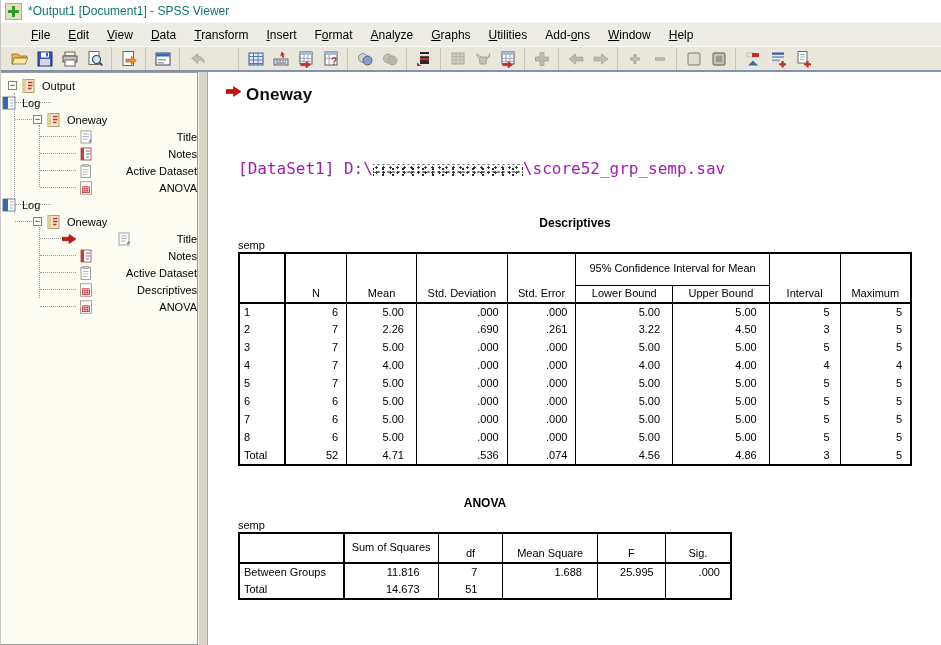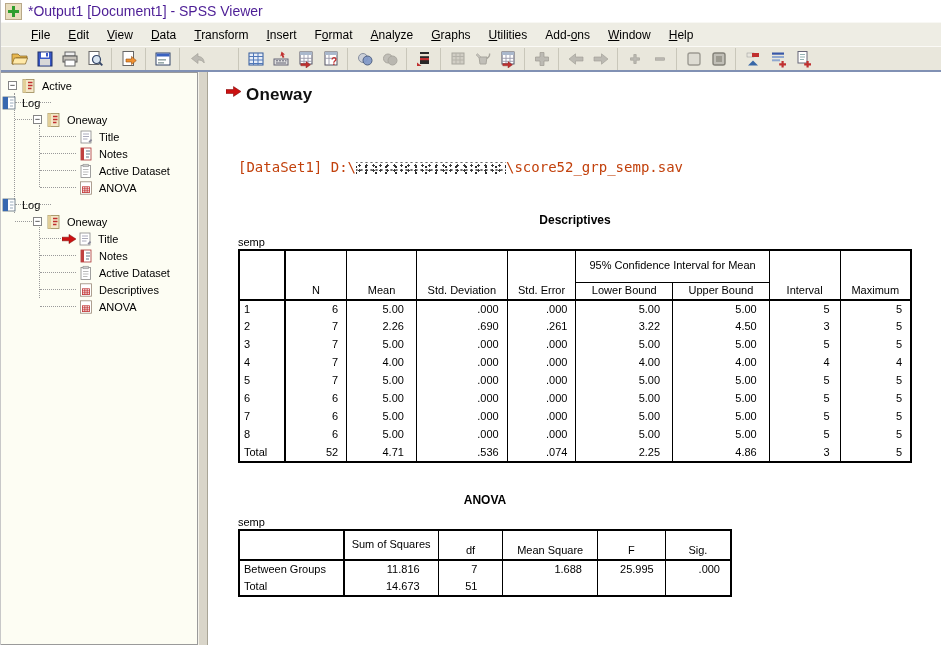--- a/index.html
+++ b/index.html
@@ -5,21 +5,21 @@
   * { margin:0; padding:0; box-sizing:border-box; }
   html,body { background:#fff; }
   body { font-family:"Liberation Sans", sans-serif; }
   .window { position:relative; width:941px; height:645px; background:#fff; overflow:hidden; border-left:1px solid #c8c8c8; }
 
   
   .titlebar { height:22px; display:flex; align-items:center; background:#ffffff; padding-left:4px; }
   .app-icon { width:17px; height:17px; margin-right:6px; position:relative; background:#e8ddbE; border:1px solid #b8a888; }
   .app-icon:before { content:""; position:absolute; left:6px; top:2px; width:3px; height:11px; background:#2e9e2e; }
   .app-icon:after  { content:""; position:absolute; left:2px; top:6px; width:11px; height:3px; background:#2e9e2e; }
-  .title-text { font-size:14px; color:#4c1d95; }
+  .title-text { font-size:12px; color:#0f766e; }
 
   
   .menubar { height:24px; background:#eeede4; display:flex; align-items:center; padding-left:21px; border-top:1px solid #f8f8f4; }
   .menu-item { font-size:12px; color:#000; padding:3px 9px; cursor:default; }
   .menu-item u { text-decoration:underline; }
 
   
   .toolbar { height:26px; background:#e9e7dc; display:flex; align-items:center; padding-left:2px; border-top:1px solid #fbfaf6; border-bottom:2px solid #8191b4; }
   .tb-group { display:flex; align-items:center; padding:0 4px; }
   .tb-group + .tb-group { border-left:1px solid #c9c7ba; }
@@ -34,40 +34,40 @@
   .tree-pane { position:relative; width:197px; height:100%; background:#fdfdf3; border:1px solid #9a9a9a; border-left:none; overflow:hidden; padding-top:4px; }
   .tree-row { position:relative; height:17px; display:flex; align-items:center; font-size:11px; color:#000; white-space:nowrap; cursor:default; }
   .tree-row .lbl { margin-left:5px; }
   .expander { width:9px; height:9px; border:1px solid #848484; background:#fff; display:inline-flex; align-items:center; justify-content:center; font-size:9px; line-height:7px; color:#000; margin-right:4px; flex:none; }
   .t-ico { width:16px; height:16px; flex:none; }
   .t-ico svg { width:16px; height:16px; }
   .cur-arrow { width:14px; height:10px; flex:none; margin-right:1px; }
   .d0 { padding-left:7px; }
   .d1.exp { padding-left:32px; }
   .d1.noexp { }
-  .d2 { padding-left:77px; }
+  .d2 { padding-left:77px;justify-content:space-between; }
   .d2.cur { padding-left:61px; }
   .tree-row:before { content:""; position:absolute; top:8px; height:1px; border-top:1px dotted #9a9a9a; }
   .d0:before { display:none; }
   .d1.exp:before { left:14px; width:17px; }
   .d1.noexp:before { left:14px; width:36px; }
   .d2:before { left:39px; width:36px; }
   .d2.cur:before { left:39px; width:21px; }
   .vline { position:absolute; width:1px; border-left:1px dotted #9a9a9a; }
 
   
   .splitter { width:10px; height:100%; background:#d9d5c9; border-left:1px solid #f4f2ea; border-right:1px solid #a8a496; }
 
   
   .content-pane { flex:1; height:100%; background:#fff; overflow:hidden; padding-left:30px; position:relative; }
   .heading-row { margin-top:13px; display:flex; align-items:flex-start; }
   .heading-arrow { width:15px; height:11px; margin:1px 5px 0 -12px; }
   .page-heading { font-size:17px; font-weight:bold; color:#111; letter-spacing:.2px; }
 
-  .dataset-line { margin-top:54px; font-family:"DejaVu Sans Mono", monospace; font-size:14px; color:#c2410c; white-space:nowrap; }
+  .dataset-line { margin-top:54px; font-family:"DejaVu Sans Mono", monospace; font-size:16px; color:#a21caf; white-space:nowrap; }
   .scribble { display:inline-block; width:150px; height:12px; vertical-align:-2px;
     background-image:
       radial-gradient(circle, #3a3a3a 1px, transparent 1.4px),
       radial-gradient(circle, #6a6a6a 1px, transparent 1.3px),
       radial-gradient(circle, #2a2a2a .8px, transparent 1.1px);
     background-size:7px 5px, 5px 8px, 10px 6px; background-position:0 1px, 3px 4px, 5px 2px; }
 
   .out-section { margin-top:38px; }
   .sec-title { text-align:center; font-size:12px; font-weight:bold; color:#000; }
   .tbl-caption { margin-top:9px; margin-bottom:1px; font-size:11px; color:#000; }
@@ -332,21 +332,21 @@
       <div class="vline" style="left:38px; top:52px; height:62px;"></div>
       <div class="vline" style="left:38px; top:146px; height:79px;"></div>
       <div id="tree-items">
           <div class="tree-row d0">
             <span class="expander">−</span>
             <span class="t-ico"><svg viewBox="0 0 16 16">
                 <rect x="2" y="1.5" width="11" height="13" fill="#f4e8c8" stroke="#998855" stroke-width=".8"></rect>
                 <rect x="2" y="1.5" width="3" height="13" fill="#e2cf98"></rect>
                 <path d="M7 4.5h4.5M7 7.5h4.5M7 10.5h3.5" stroke="#c03030" stroke-width="1.3"></path>
               </svg></span>
-            <span class="lbl">Active</span>
+            <span class="lbl">Output</span>
           </div>
           <div class="tree-row d1 noexp">
             <span class="t-ico"><svg viewBox="0 0 16 16">
                 <rect x="2" y="2" width="12" height="12" fill="#fff" stroke="#556677" stroke-width=".8"></rect>
                 <rect x="2" y="2" width="5" height="12" fill="#3868b0"></rect>
                 <path d="M9 5h3.5M9 8h3.5M9 11h3" stroke="#99aabb" stroke-width="1"></path>
               </svg></span>
             <span class="lbl">Log</span>
           </div>
           <div class="tree-row d1 exp">
@@ -585,21 +585,21 @@
                 <td>5.00</td>
                 <td>5</td>
                 <td>5</td>
               </tr>
               <tr>
                 <td class="rowlabel">Total</td>
                 <td>52</td>
                 <td>4.71</td>
                 <td>.536</td>
                 <td>.074</td>
-                <td>2.25</td>
+                <td>4.56</td>
                 <td>4.86</td>
                 <td>3</td>
                 <td>5</td>
               </tr>
             </tbody>
         </table>
       </div>
 
       <div class="out-section anova-sec">
         <div class="sec-title">ANOVA</div>

